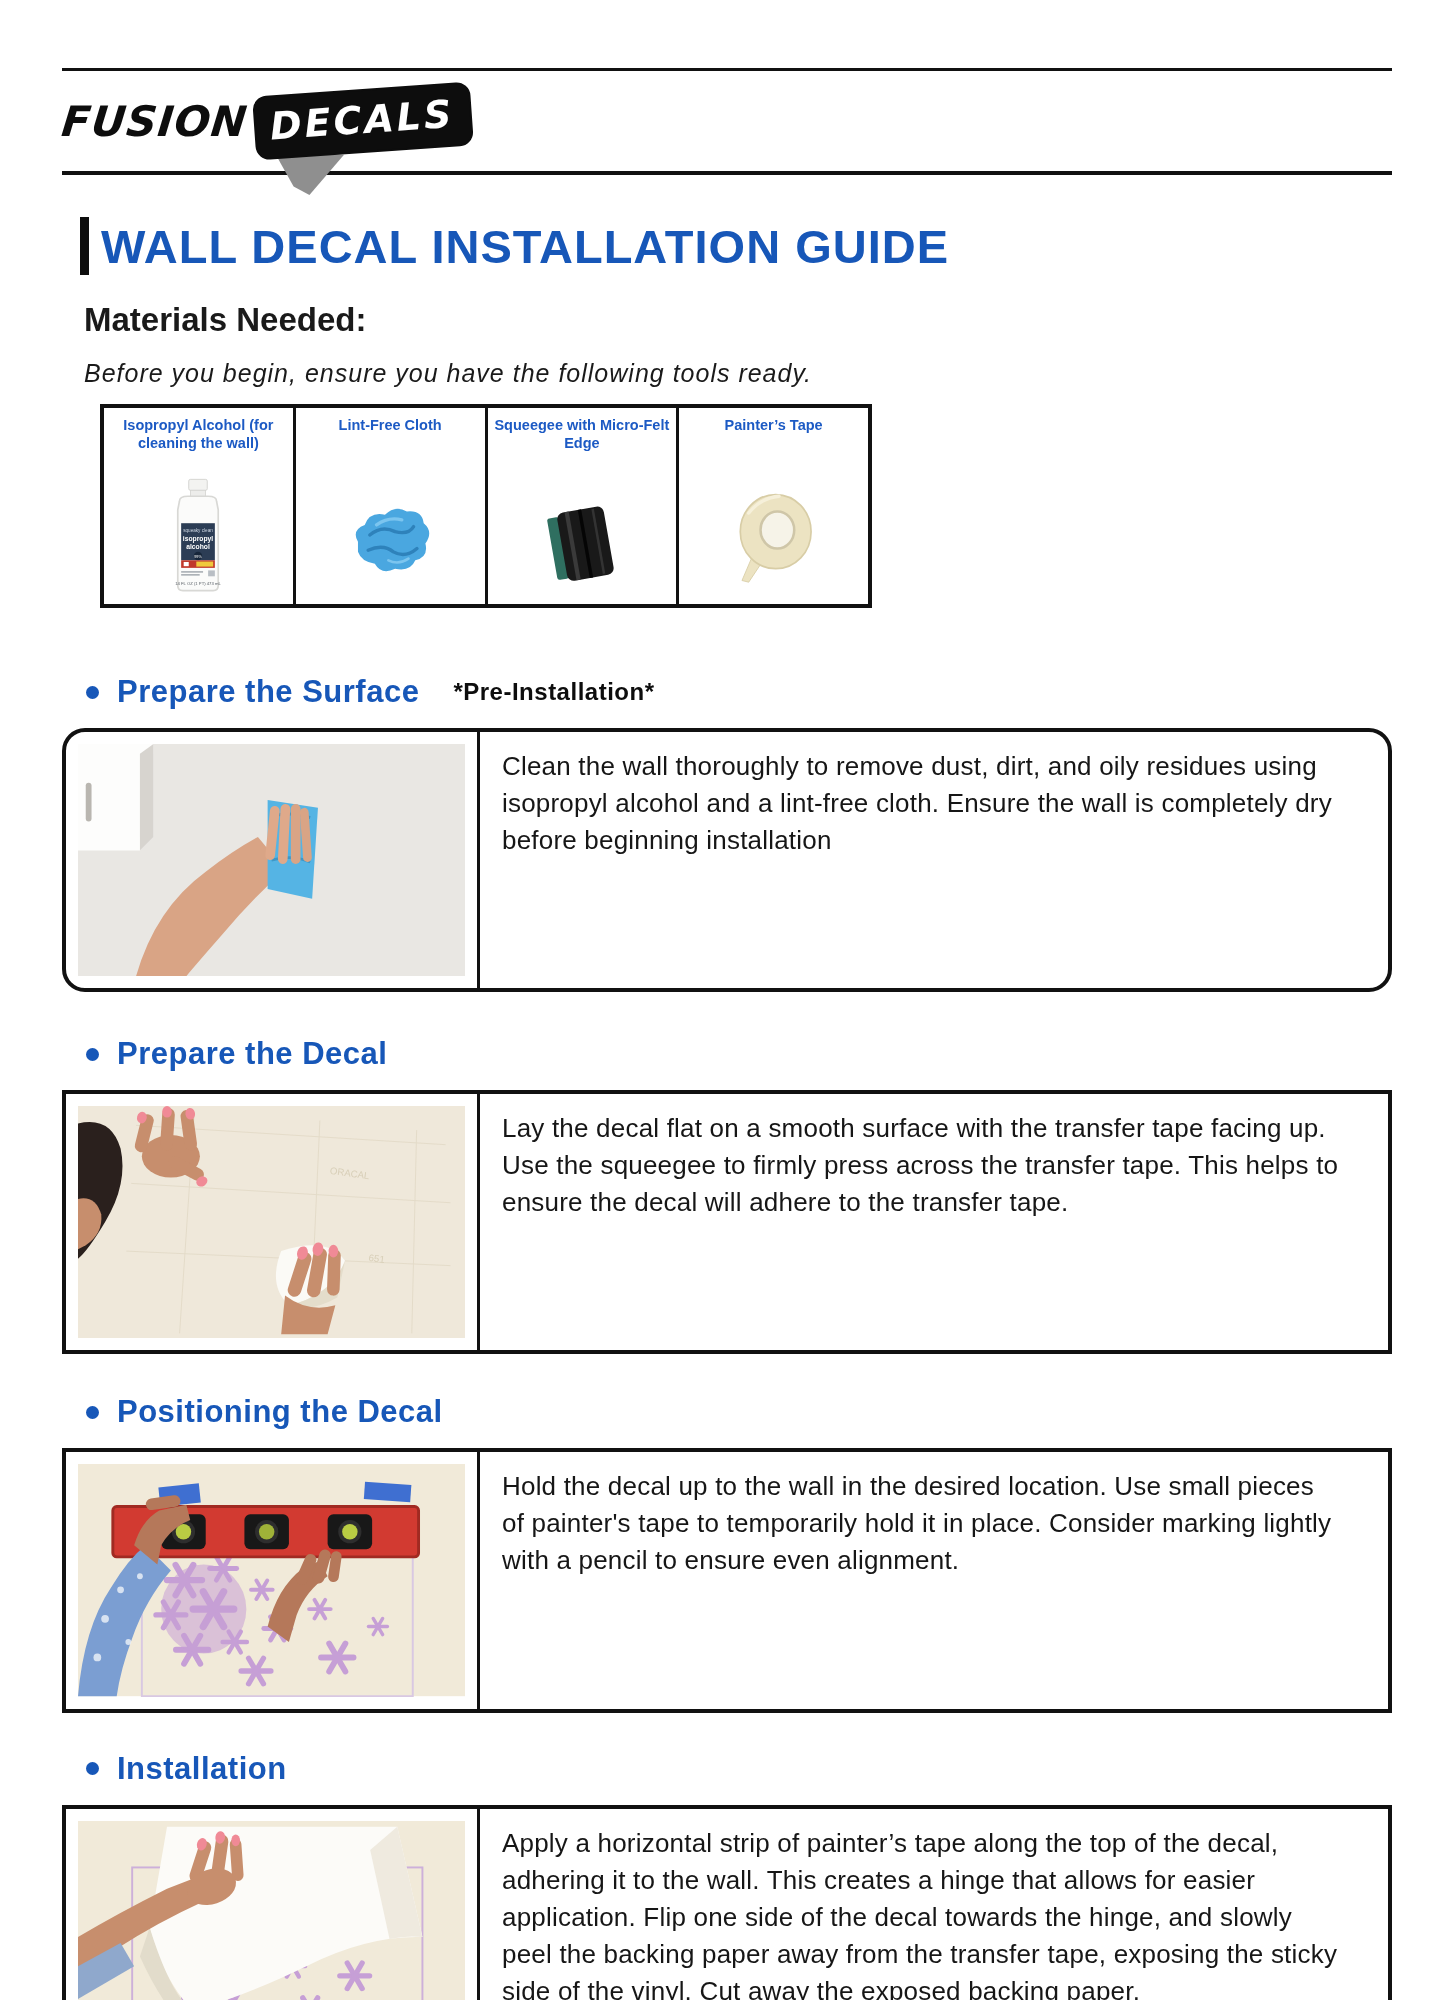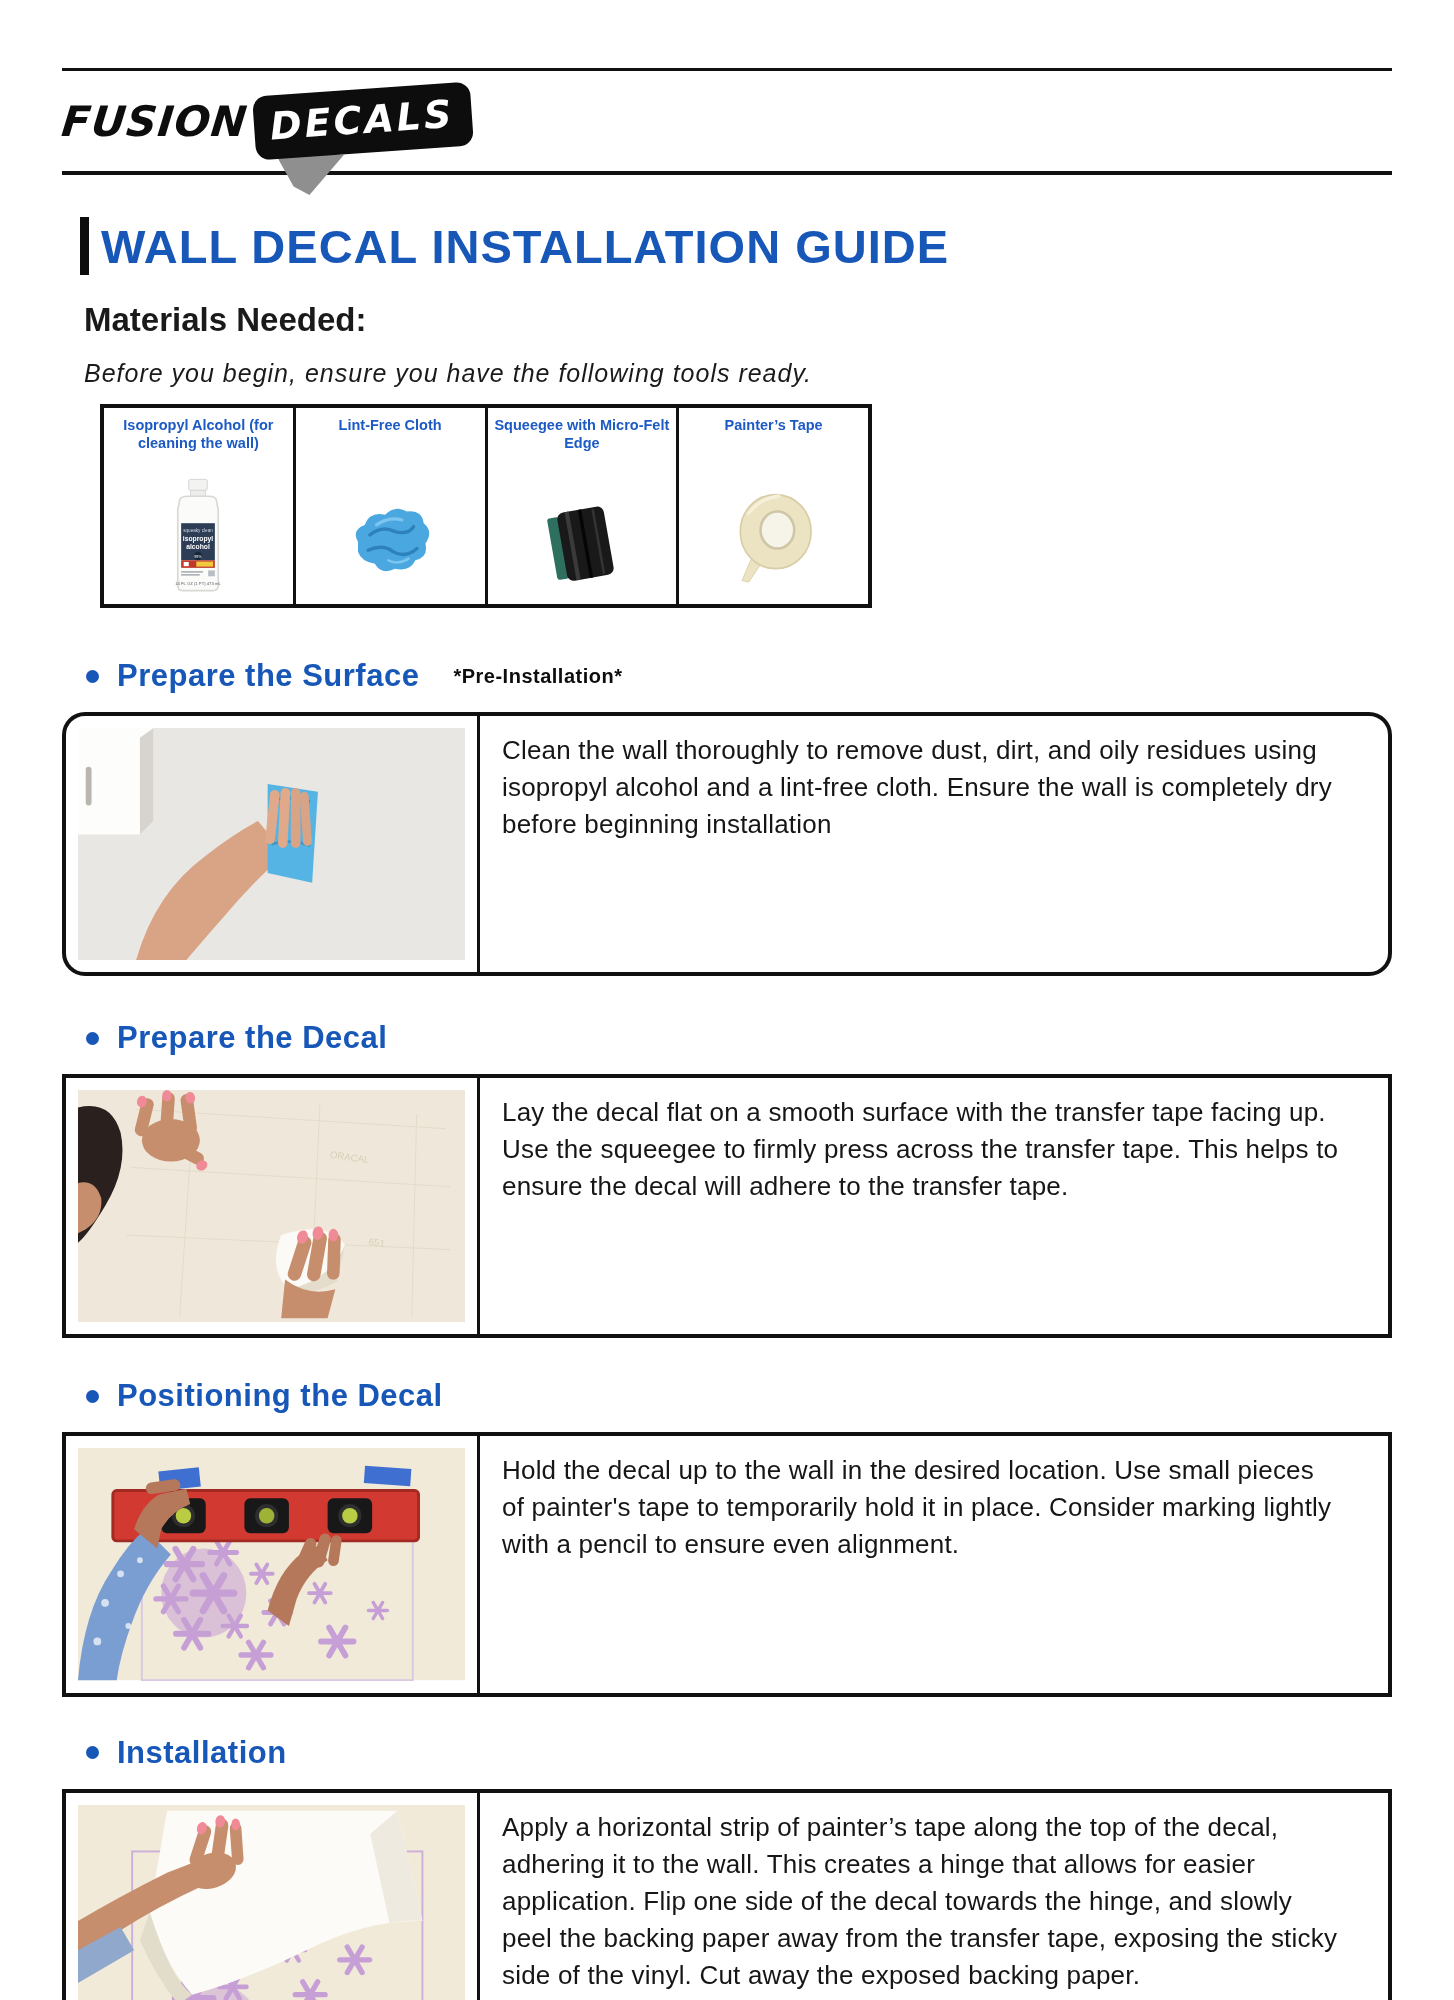--- a/index.html
+++ b/index.html
@@ -64,22 +64,22 @@
     color:var(--label-blue);font-weight:bold;font-size:14.5px;line-height:18px;
     text-align:center;min-height:56px;display:flex;align-items:flex-start;justify-content:center;
   }
   .materials-img{width:130px;height:118px;margin-top:4px;}
   .materials-img svg{width:100%;height:100%;display:block;}
 
   
   .section-heading{display:flex;align-items:center;margin-left:2px;}
   .bullet{width:13px;height:13px;border-radius:50%;background:var(--accent-blue);margin:0 18px 0 22px;flex:0 0 auto;}
   .section-title{color:var(--accent-blue);font-weight:bold;font-size:31px;letter-spacing:0.5px;}
-  .section-note{color:#0d0d0d;font-weight:bold;font-size:20px;margin-left:34px;letter-spacing:0.5px;}
-  .sh-1{margin-top:50px;}
+  .section-note{color:#0d0d0d;font-weight:bold;font-size:24px;margin-left:34px;letter-spacing:0.5px;}
+  .sh-1{margin-top:66px;}
   .sh-2{margin-top:44px;}
   .sh-3{margin-top:40px;}
   .sh-4{margin-top:38px;}
 
   .step-row{
     margin-top:18px;display:flex;border:4px solid var(--line-black);background:#fff;
   }
   .step-photo-cell{
     flex:0 0 414px;border-right:3px solid var(--line-black);
     padding:12px;display:flex;

